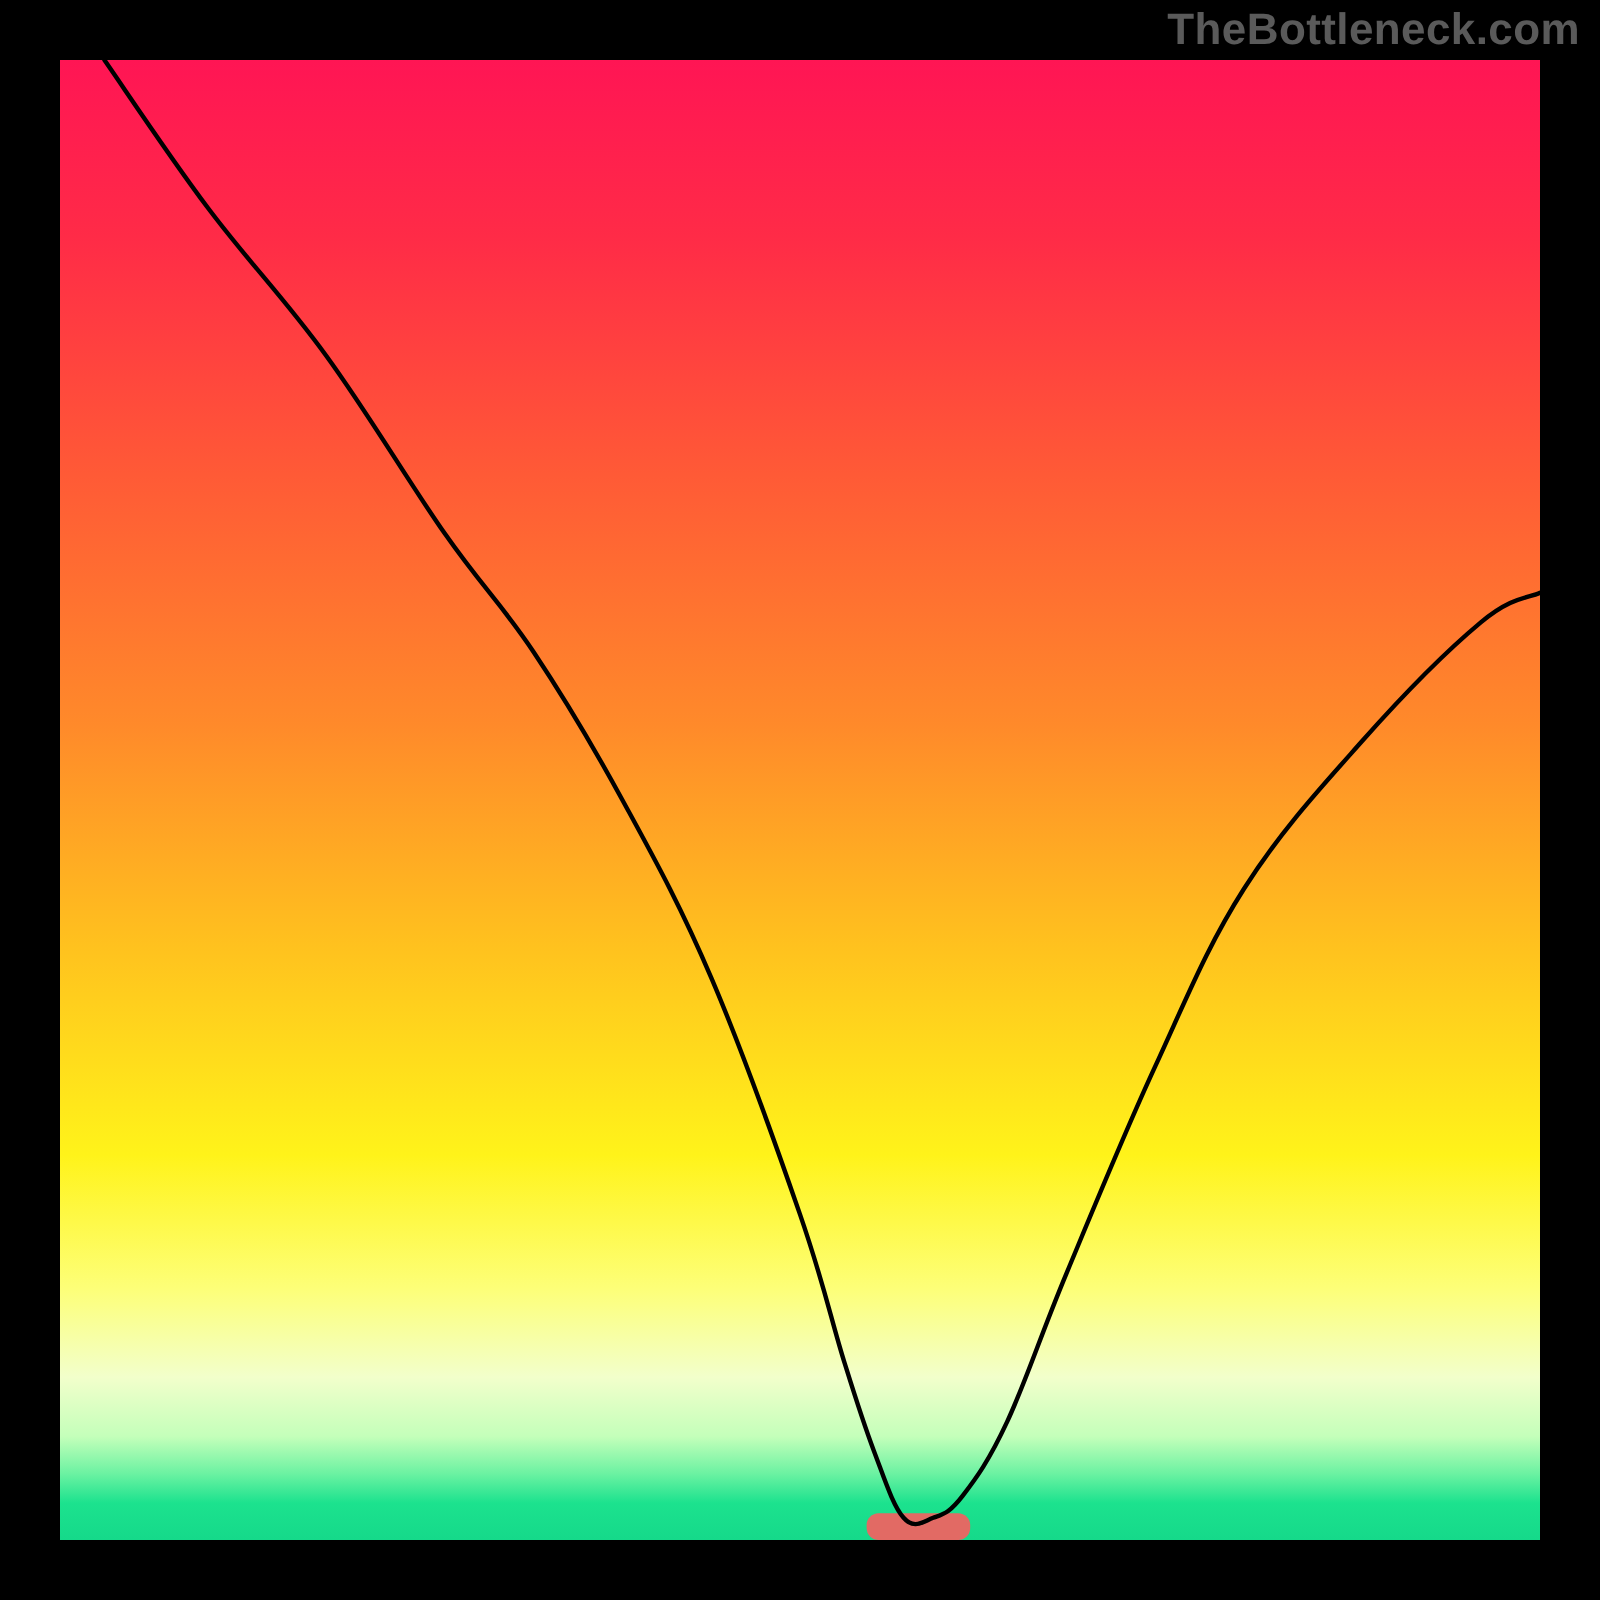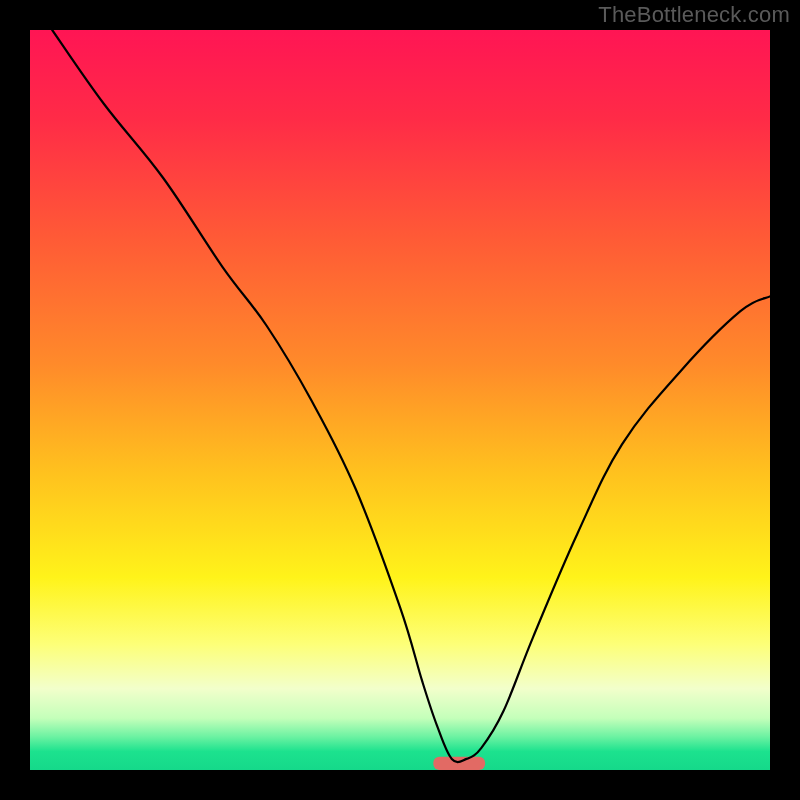--- a/index.html
+++ b/index.html
@@ -18,21 +18,21 @@
     width: 800px;
     height: 800px;
     background: #000;
   }
   .watermark {
     position: absolute;
     top: 2px;
     right: 10px;
     color: #5a5a5a;
     font-size: 22px;
-    font-weight: 400;
+    font-weight: 700;
     letter-spacing: 0.2px;
     user-select: none;
     text-align: center;
   }
   .plot {
     position: absolute;
     top: 30px;
     left: 30px;
     width: 740px;
     height: 740px;

